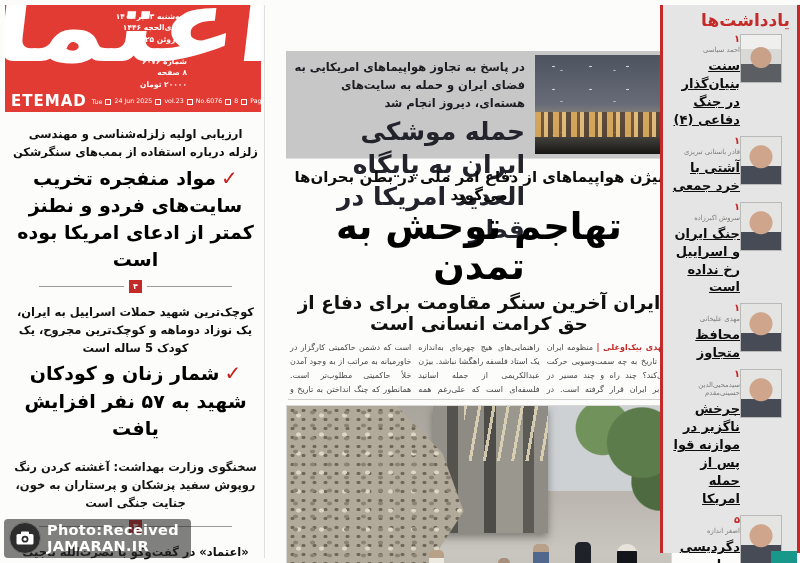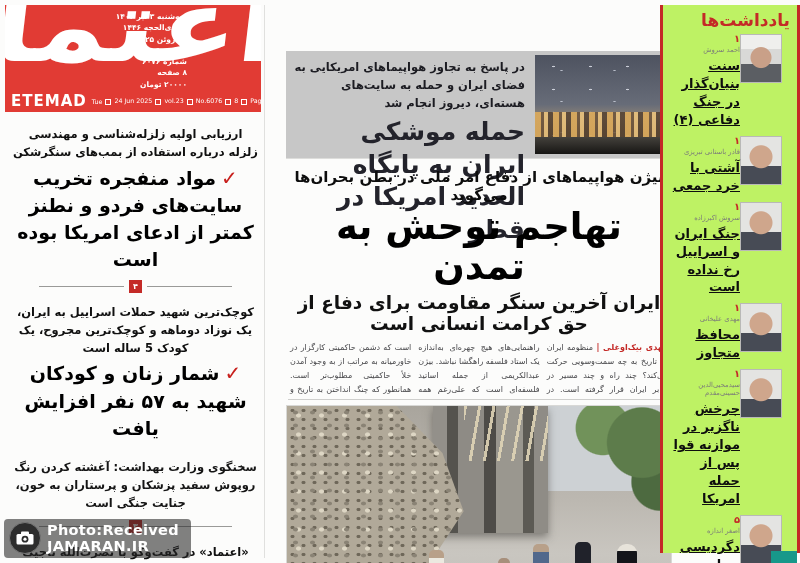--- a/index.html
+++ b/index.html
@@ -2,21 +2,21 @@
 <html lang="fa"><head>
 <meta charset="utf-8">
 <style>
   html,body{margin:0;padding:0;background:#e9e9e7;}
   .page{position:relative;width:800px;height:563px;background:#fcfcfb;overflow:hidden;
         font-family:"DejaVu Sans",sans-serif;}
   
   .col-left{position:absolute;left:5px;top:5px;width:259px;height:553px;border-right:1px solid #e0e0de;}
   .col-center{position:absolute;left:286px;top:5px;width:386px;height:553px;margin-top:46px;}
   .sidebar{position:absolute;left:660px;top:5px;width:129px;height:548px;
-           border-left:3px solid #c42a27;border-right:3px solid #c42a27;padding:0 3px 0 2px;background:#bef264;}
+           border-left:3px solid #c42a27;border-right:3px solid #c42a27;padding:0 3px 0 2px;background:#e5e5e5;}
   
   .logo-block{position:relative;width:256px;height:107px;background:#e13b34;overflow:hidden;}
   .logo-fa{position:absolute;right:2px;top:-30px;color:#fff;font-size:102px;font-weight:700;
            transform:scaleX(1.12) skewX(-6deg);line-height:1;}
   .dates{position:absolute;left:96px;top:6px;width:86px;direction:rtl;text-align:right;
          color:#fff;font-size:7.5px;line-height:1.5;font-weight:700;}
   .logo-bottom{position:absolute;left:6px;right:4px;bottom:2px;display:flex;direction:ltr;
                align-items:center;color:#fff;}
   .logo-latin{font-weight:700;font-size:15px;letter-spacing:1px;margin-right:5px;text-align:right;}
   .meta{display:flex;align-items:center;font-size:6.3px;white-space:nowrap;}
@@ -205,21 +205,21 @@
 
   </div>
 
   <div class="sidebar">
     <div class="sb-title">یادداشت‌ها</div>
     <div class="sb-list">
       <div class="sb-item">
         <div class="sb-photo"></div>
         <div class="sb-txt">
           <div class="sb-num">۱</div>
-          <div class="sb-author">احمد سروش</div>
+          <div class="sb-author">احمد سیاسی</div>
           <div class="sb-name">سنت بنیان‌گذار در جنگ دفاعی (۴)</div>
         </div>
       </div>
       <div class="sb-item">
         <div class="sb-photo"></div>
         <div class="sb-txt">
           <div class="sb-num">۱</div>
           <div class="sb-author">قادر باستانی تبریزی</div>
           <div class="sb-name">آشتی با خرد جمعی</div>
         </div>

